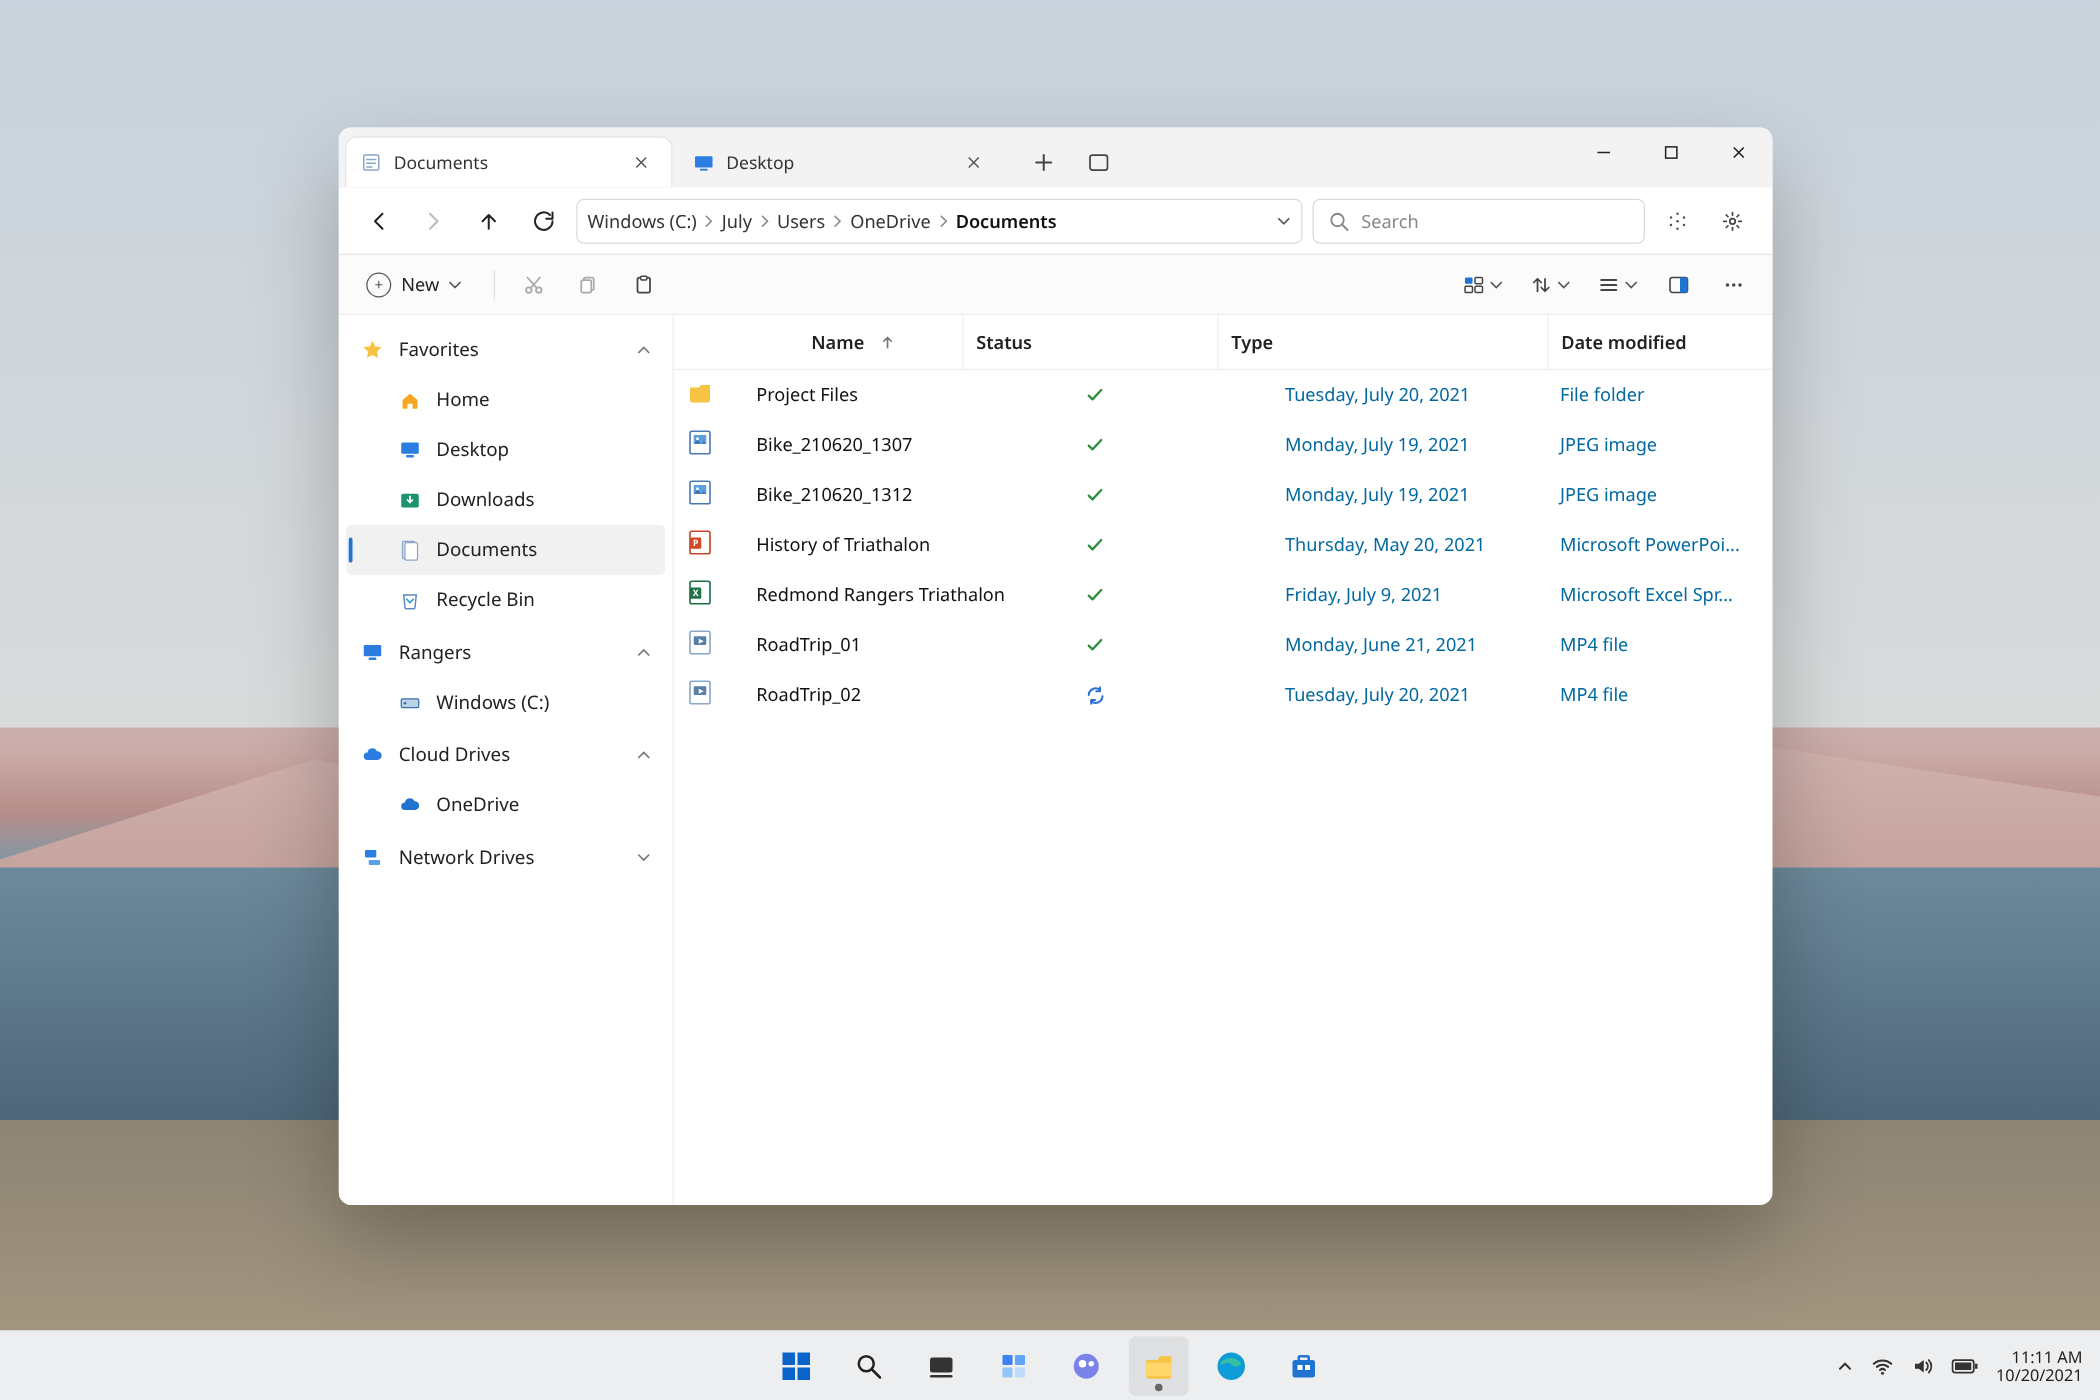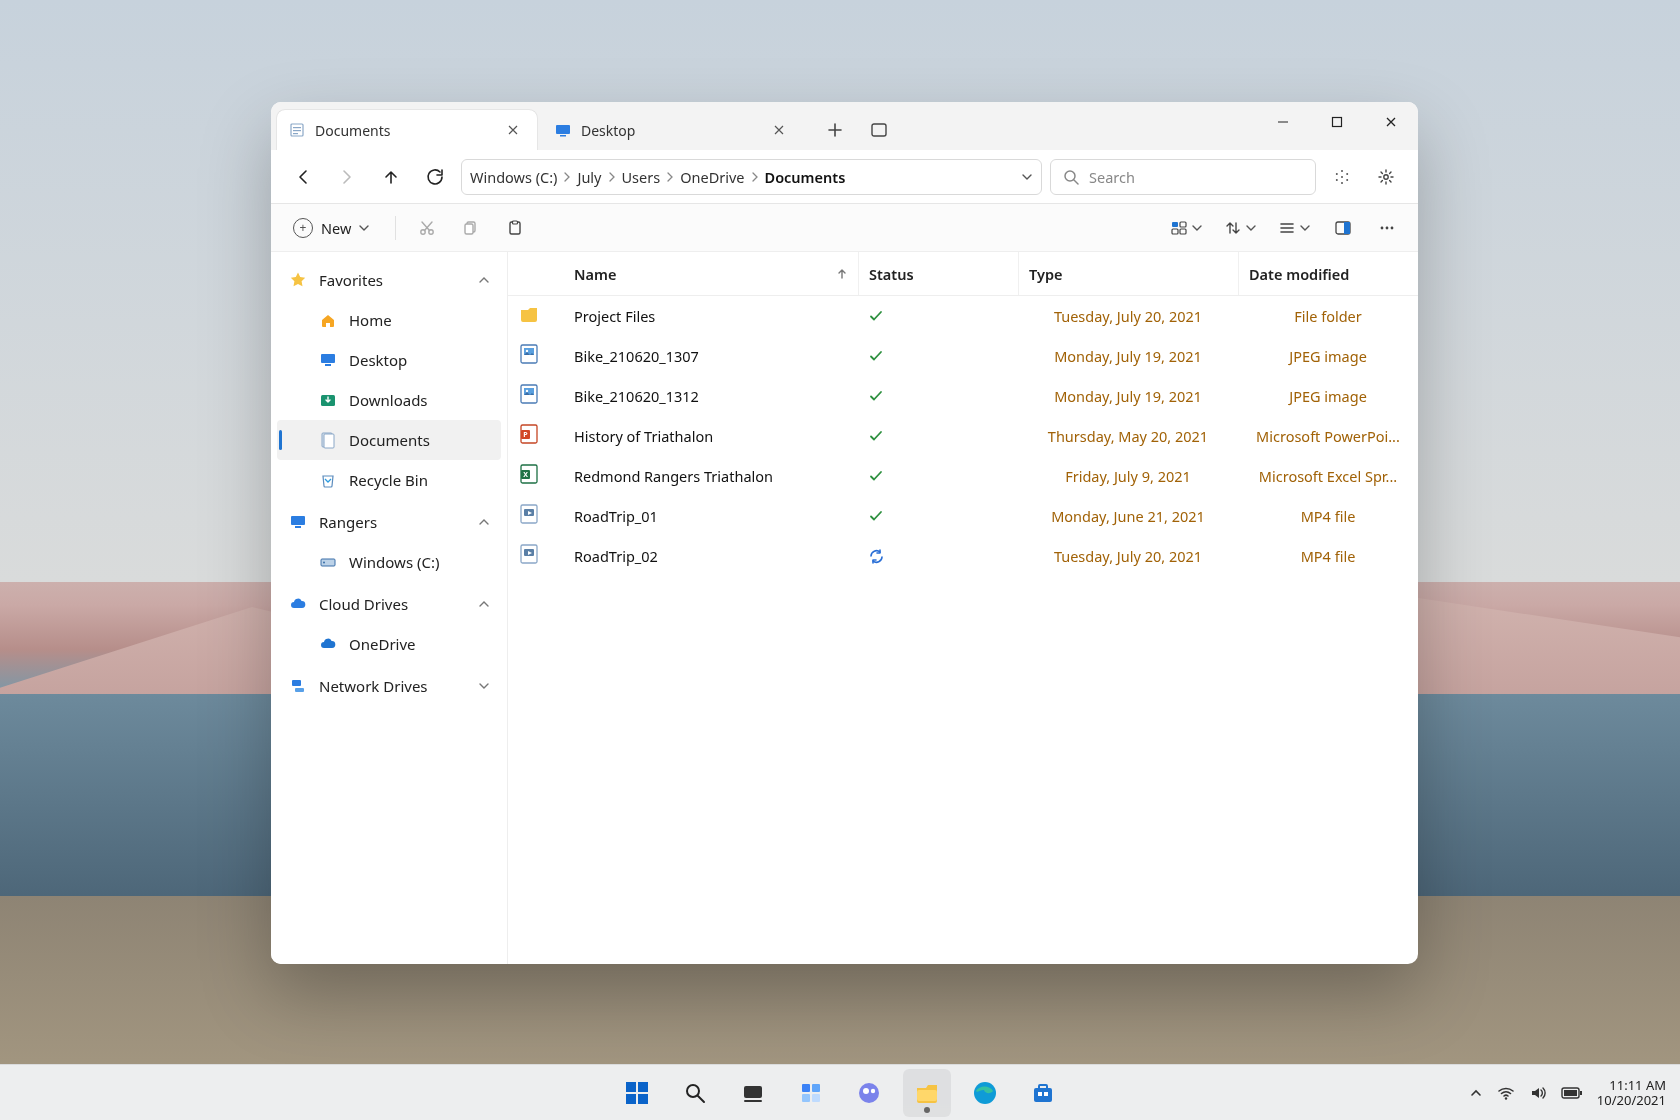--- a/index.html
+++ b/index.html
@@ -62,45 +62,45 @@
   .vdiv { width:1px; height:24px; background:#e1e1e1; margin:0 4px;}
   .cmd-icon { width:34px; height:34px; display:flex; align-items:center; justify-content:center; color:#888; border-radius:6px;}
   .cmd-icon.enabled { color:#333; }
   .cmdbar .spacer { flex:1; }
   .cmd-drop { display:flex; align-items:center; gap:4px; height:34px; padding:0 6px; color:#333; border-radius:6px;}
 
   
   .body { flex:1; display:flex; min-height:0; }
 
   
-  .sidebar { width:237px; border-right:1px solid #eee; padding:8px 6px; background:#fff; overflow:auto;}
+  .sidebar { width:268px; border-right:1px solid #eee; padding:8px 6px; background:#fff; overflow:auto;}
   .side-sec { margin-bottom:2px; }
   .side-head, .side-item {
     height:40px; display:flex; align-items:center; gap:12px; padding:0 12px;
     font-size:15px; color:#222; border-radius:4px; position:relative;
   }
   .side-head { font-weight:400; }
   .side-item { padding-left:42px; }
   .side-item.selected { background:#f1f1f1; }
   .side-item.selected::before { content:""; position:absolute; left:2px; top:10px; bottom:10px; width:3px; background:#1f74d1; border-radius:2px; }
   .chev { margin-left:auto; color:#777; font-size:12px; }
   .sic { width:18px; height:18px; display:inline-flex; align-items:center; justify-content:center; }
 
   
   .files { flex:1; display:flex; flex-direction:column; }
-  .cols { height:44px; display:grid; grid-template-columns: 56px 1fr 160px 220px 180px; align-items:center; border-bottom:1px solid #eee; font-size:14.5px; color:#222;}
+  .cols { height:44px; display:grid; grid-template-columns: 56px 1fr 160px 220px 180px; align-items:center; border-bottom:1px solid #eee; font-size:14.5px; color:#222;gap:44px;}
   .cols > div { padding:0 10px; display:flex; align-items:center; gap:8px; height:100%; }
   .cols .hdr { border-left:1px solid #f0f0f0; font-weight:600; }
   .cols .name-hdr { font-weight:600; }
   .cols .sort { margin-left:auto; color:#777; }
 
   .row { height:40px; display:grid; grid-template-columns: 56px 1fr 160px 220px 180px; align-items:center; font-size:14.5px; color:#222;}
   .row > div { padding:0 10px; }
   .row .name { color:#111; }
-  .row .date, .row .type { color:#a16207;text-align:center; }
+  .row .date, .row .type { color:#0369a1; }
   .row .status { color:#2c8f3e; }
   .row .status.sync { color:#2a6fd6; }
   .file-ic { width:22px; height:22px; display:inline-flex; align-items:center; justify-content:center; }
 
   
   .taskbar {
     position:absolute; left:0; right:0; bottom:0; height:56px;
     background:rgba(243,245,248,.92); backdrop-filter:blur(6px);
     border-top:1px solid rgba(0,0,0,.08);
     display:flex; align-items:center; justify-content:center;

